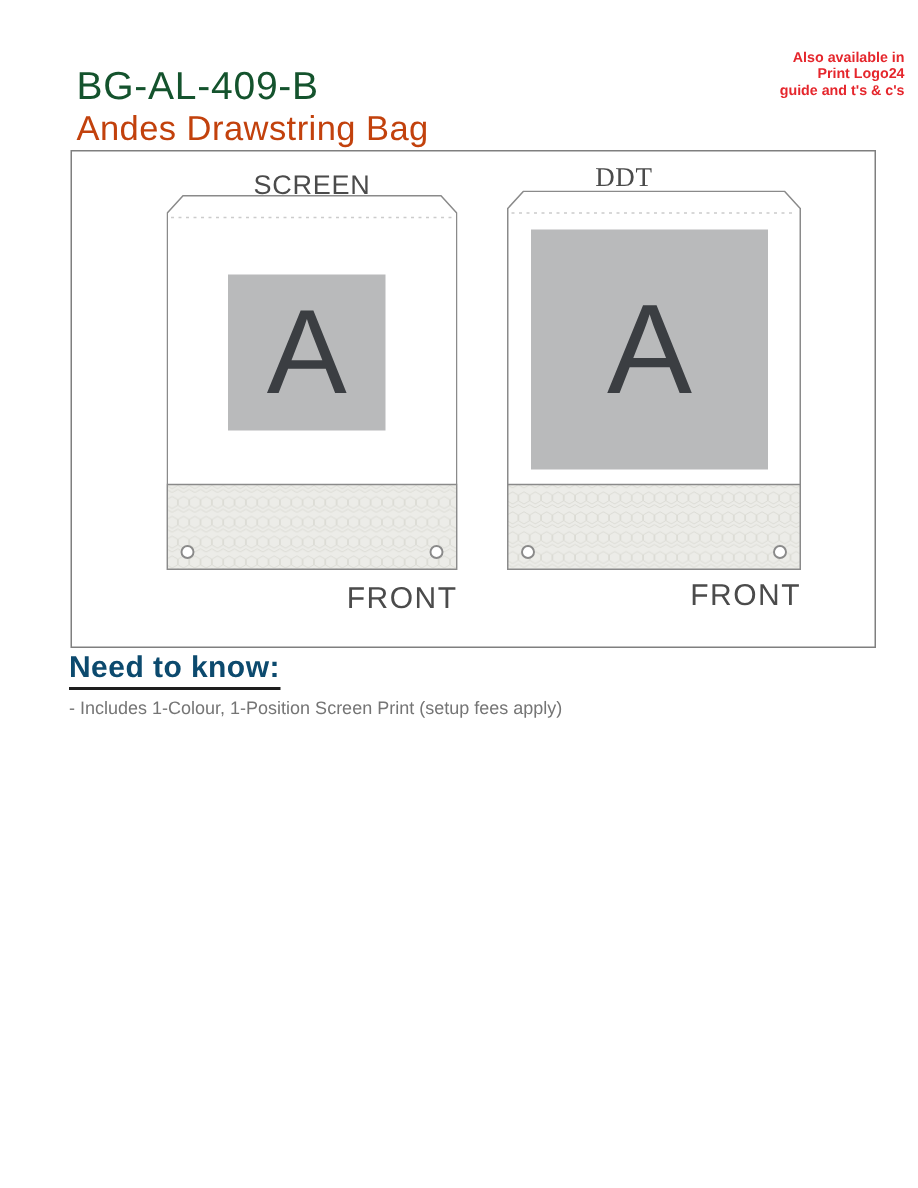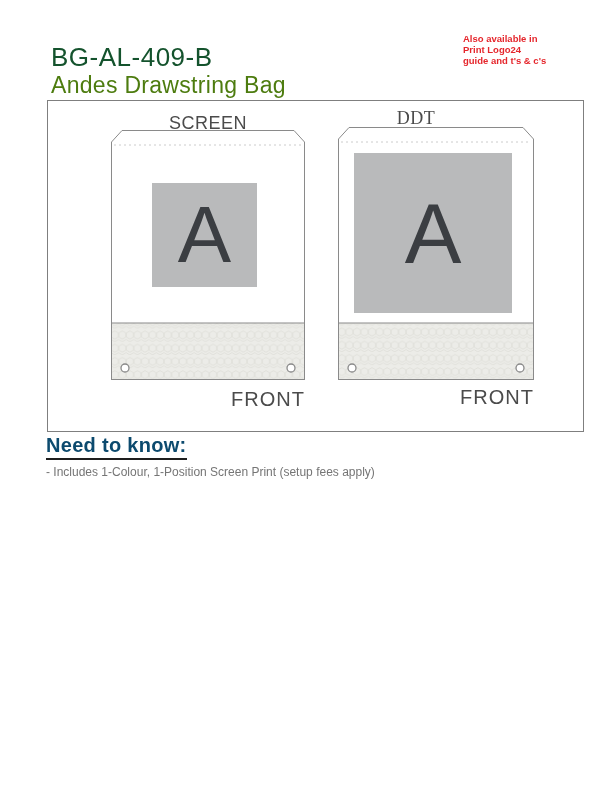--- a/index.html
+++ b/index.html
@@ -8,25 +8,25 @@
     background:#ffffff;
     font-family:"Liberation Sans", sans-serif;
   }
   .abs { position:absolute; }
 
   .product-code {
     left:51px; top:42px; font-size:26px; font-weight:normal;
     color:#14532d; letter-spacing:0.5px;
   }
   .product-name {
-    left:51px; top:72px; font-size:23px; color:#4d7c0f; letter-spacing:0.3px;
+    left:51px; top:72px; font-size:23px; color:#c2410c; letter-spacing:0.3px;
   }
 
   .promo {
-    left:463px; top:33px; width:140px; text-align:left;
+    left:463px; top:33px; width:140px; text-align:right;
     color:#e5262c; font-weight:bold; font-size:9.5px; line-height:11px;
     z-index:5;
   }
   .promo .logo-wrap { height:40px; margin:1px 0 1px 0; }
 
   .diagram-box {
     left:47px; top:100px; width:535px; height:330px;
     border:1px solid #7f7f7f; background:#ffffff;
   }
 

